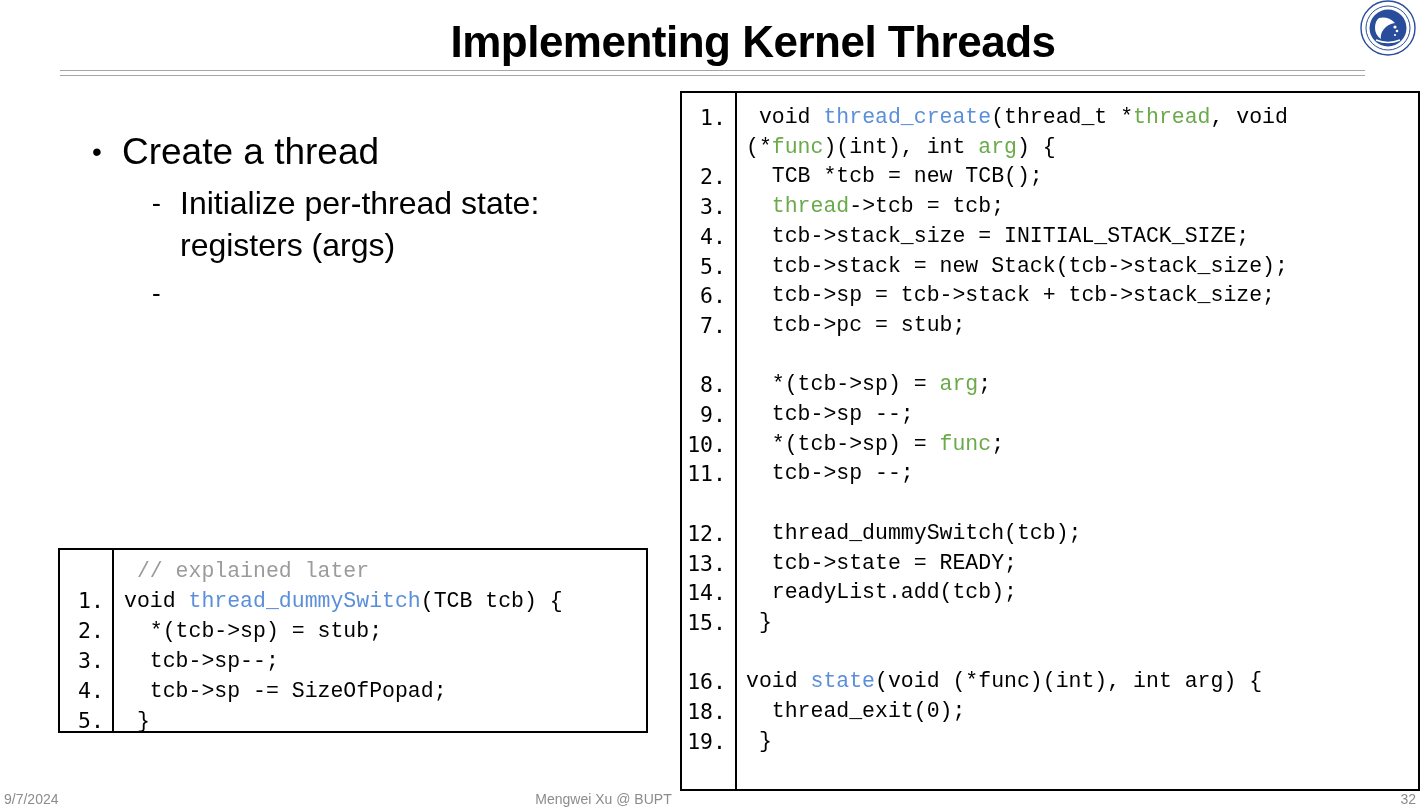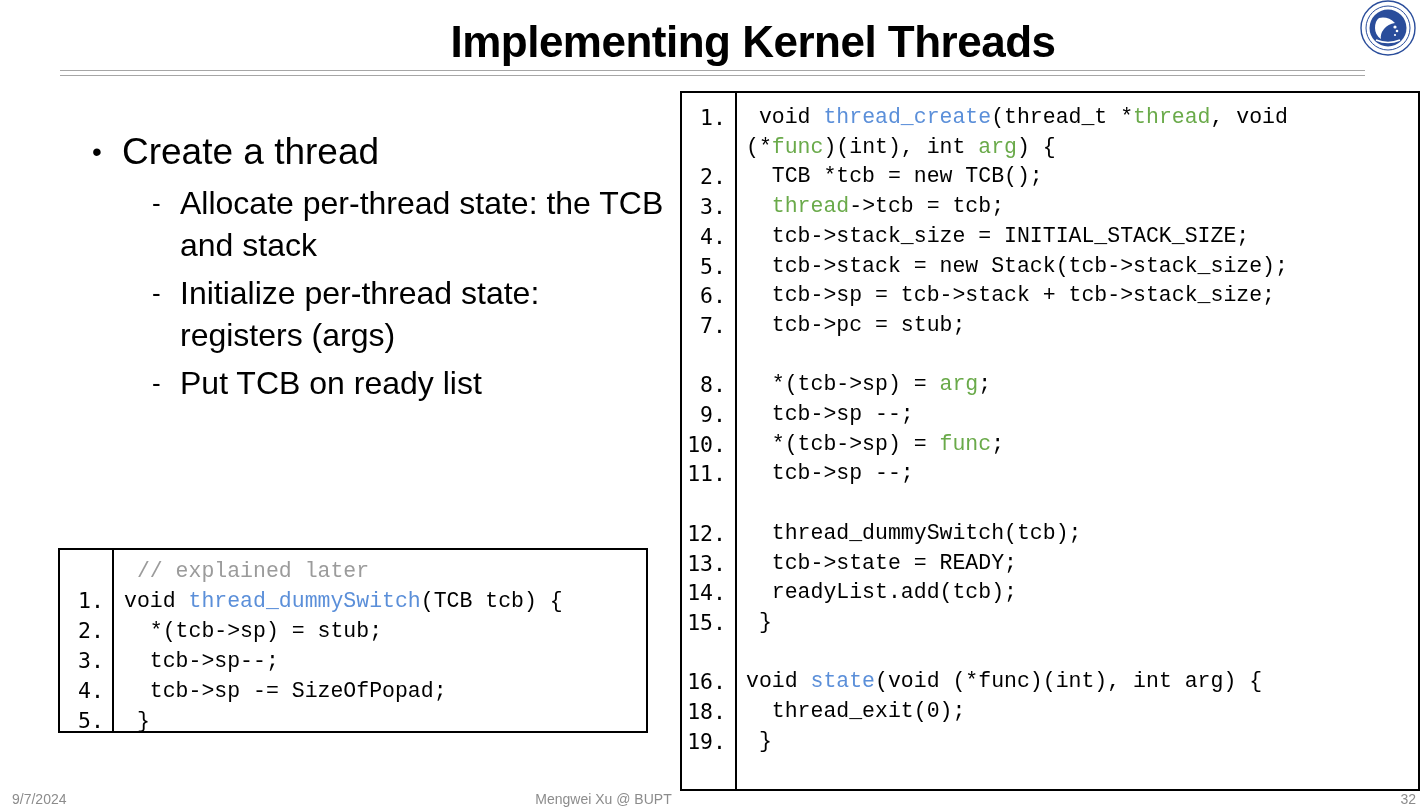--- a/index.html
+++ b/index.html
@@ -170,21 +170,21 @@
   #code-left .code-row {
     line-height: 30px;
     min-height: 30px;
   }
   #code-left .lineno { width: 44px; padding-right: 6px; }
   #code-left .codetext { padding-left: 14px; }
 
   
   #footer-date {
     position: absolute;
-    left: 12px;
+    left: 4px;
     top: 791px;
     font-size: 14px;
     color: #8c8c8c;
   }
   #footer-author {
     position: absolute;
     left: 0;
     top: 791px;
     width: 1207px;
     text-align: center;
@@ -222,29 +222,27 @@
   </svg>
 </div>
 
 <div id="bullets">
   <div class="bullet-l1">
     <span class="marker">•</span>
     <span>Create a thread</span>
   </div>
   <div class="bullet-l2">
     <span class="marker">-</span>
-    <span>Allocate per-thread state: the TCB and stack</span>
   </div>
   <div class="bullet-l2">
     <span class="marker">-</span>
     <span>Initialize per-thread state: registers (args)</span>
   </div>
   <div class="bullet-l2">
     <span class="marker">-</span>
-    <span>Put TCB on ready list</span>
   </div>
 </div>
 
 <div id="code-right" class="code-box">
   <div class="gutter-rule"></div>
   <div class="code-rows">
       <div class="code-row"><span class="lineno">1.</span><span class="codetext"><span> void </span><span class="tok-fn">thread_create</span><span>(thread_t *</span><span class="tok-var">thread</span><span>, void</span></span></div>
       <div class="code-row"><span class="lineno"></span><span class="codetext"><span>(*</span><span class="tok-var">func</span><span>)(int), int </span><span class="tok-var">arg</span><span>) {</span></span></div>
       <div class="code-row"><span class="lineno">2.</span><span class="codetext"><span>  TCB *tcb = new TCB();</span></span></div>
       <div class="code-row"><span class="lineno">3.</span><span class="codetext"><span>  </span><span class="tok-var">thread</span><span>-&gt;tcb = tcb;</span></span></div>

